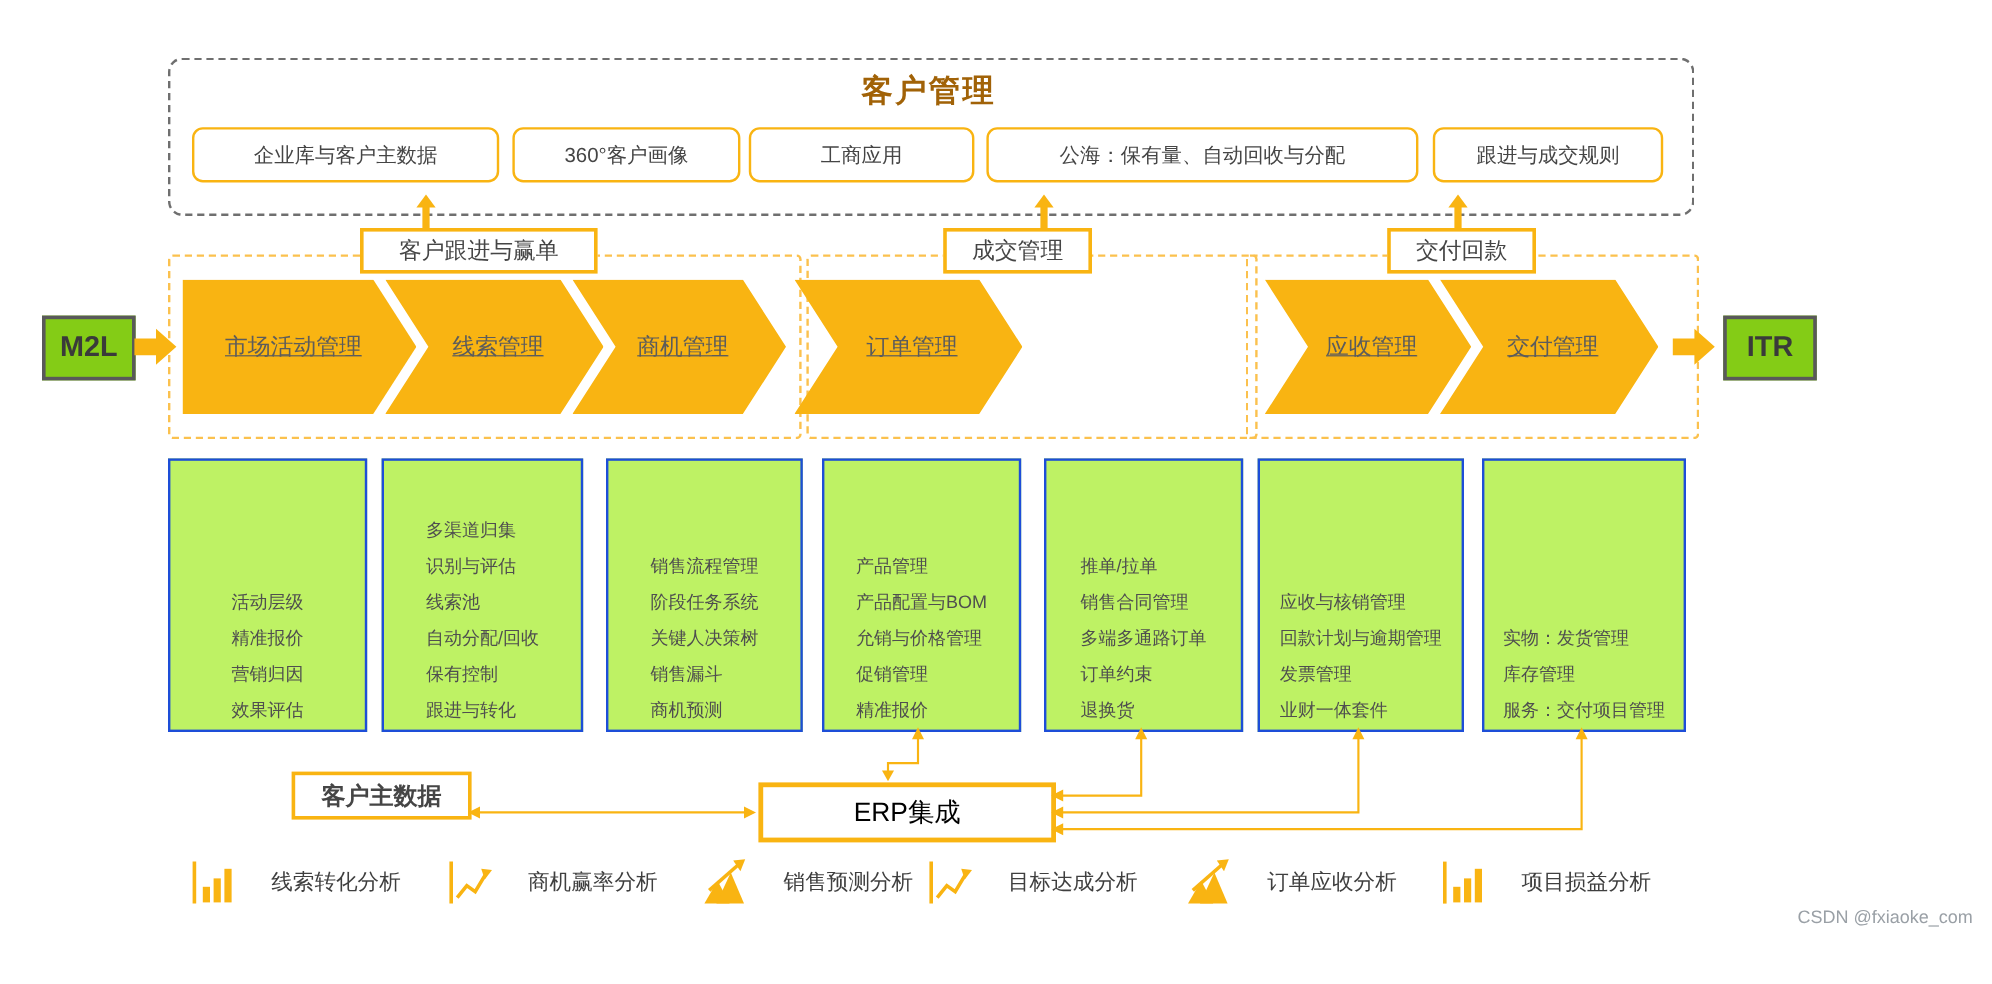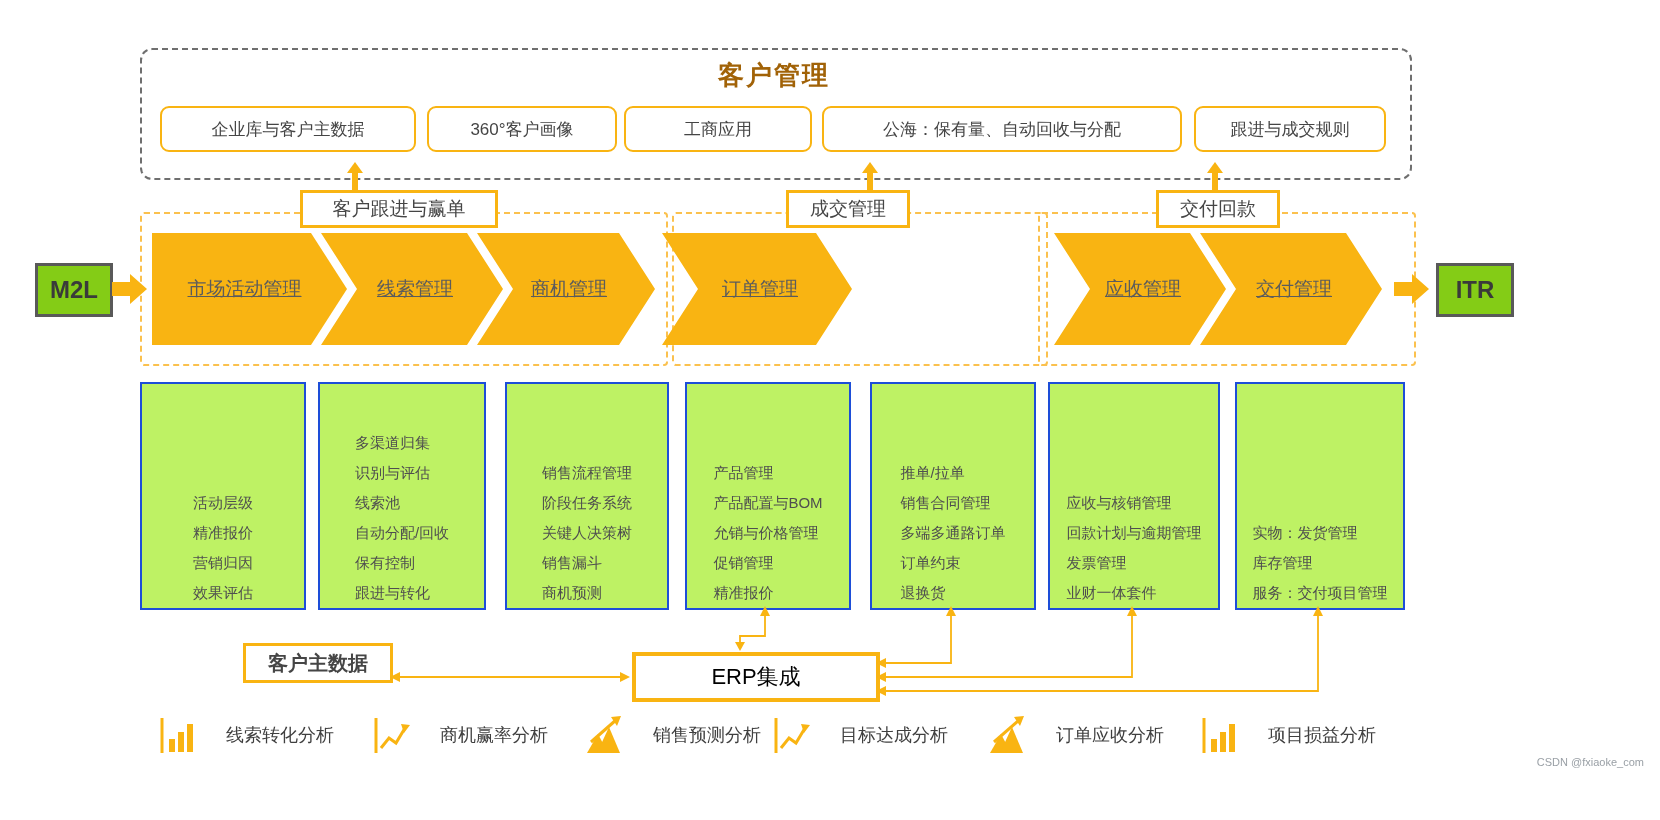--- a/index.html
+++ b/index.html
@@ -39,21 +39,21 @@
   .erp-box{left:632px;top:652px;width:240px;height:42px;border:4px solid #F9B412;background:#fff;
        display:flex;align-items:center;justify-content:center;font-size:22px;color:#000000;}
   .mdm-box{left:243px;top:643px;width:144px;height:34px;border:3px solid #F9B412;background:#fff;
        display:flex;align-items:center;justify-content:center;font-size:20px;font-weight:600;color:#454545;}
 
   
   .ai{top:712px;height:46px;display:flex;align-items:center;gap:28px;}
   .ai-label{font-size:18px;font-weight:500;color:#3f3f3f;white-space:nowrap;}
   .ai-icon{width:40px;height:40px;display:inline-flex;}
 
-  .watermark{right:16px;top:756px;font-size:11px;color:#9aa0a6;}
+  .watermark{right:16px;top:756px;font-size:15px;color:#9aa0a6;}
 
   svg.overlay{left:0;top:0;width:1660px;height:820px;z-index:10;pointer-events:none;}
 </style>
 </head>
 <body>
 
 <div class="abs top-panel"></div>
 <div class="abs top-title">客户管理</div>
 <div class="abs mod" style="left:160px;width:252px">企业库与客户主数据</div>
 <div class="abs mod" style="left:427px;width:186px">360°客户画像</div>

